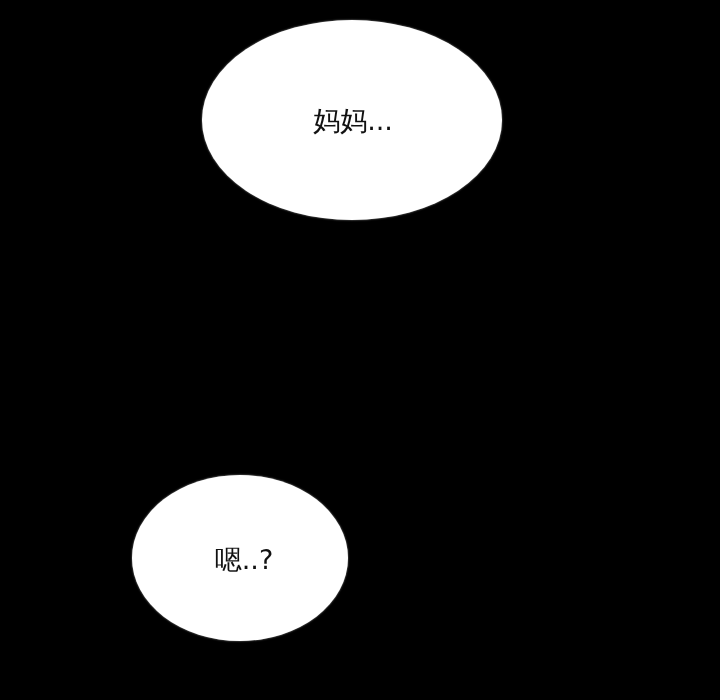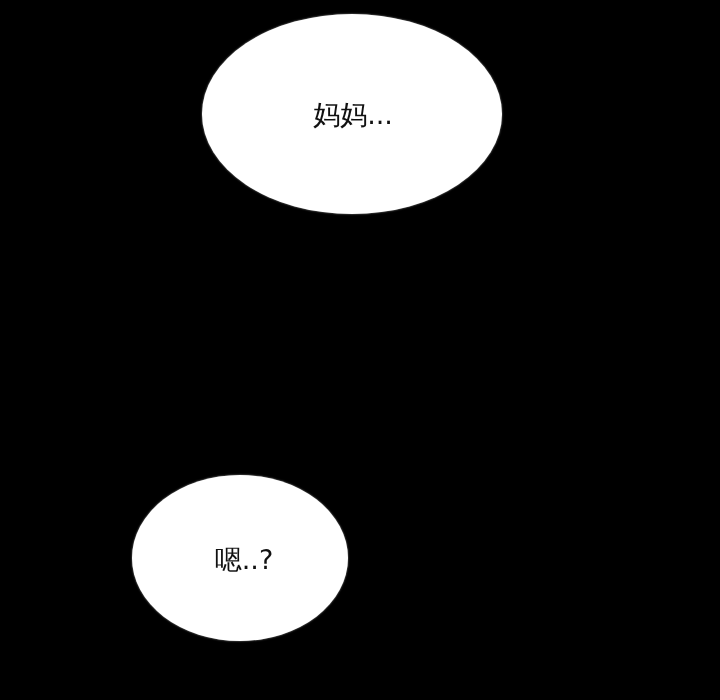--- a/index.html
+++ b/index.html
@@ -18,21 +18,21 @@
       position: absolute;
       background: #ffffff;
       border-radius: 50%;
       display: flex;
       align-items: center;
       justify-content: center;
       box-shadow: 0 0 2px rgba(255,255,255,0.6);
     }
     .bubble-1 {
       left: 202px;
-      top: 14px;
+      top: 20px;
       width: 300px;
       height: 200px;
     }
     .bubble-2 {
       left: 132px;
       top: 475px;
       width: 216px;
       height: 166px;
     }
     .bubble-text {

